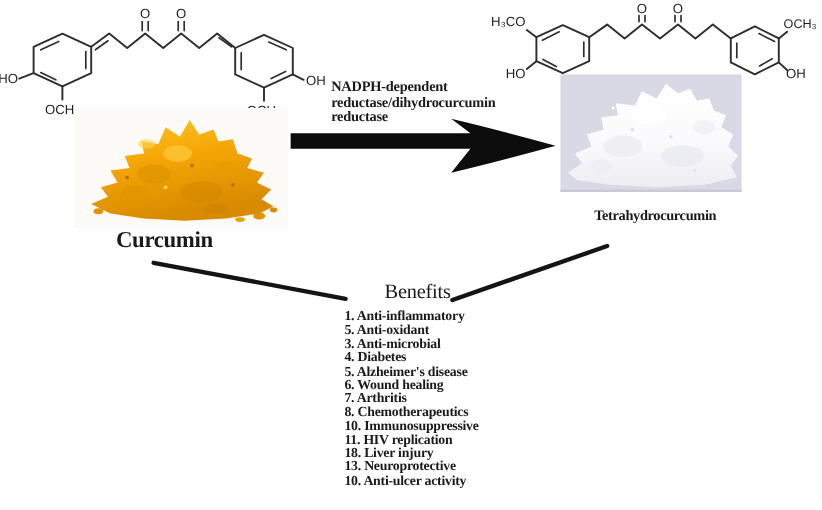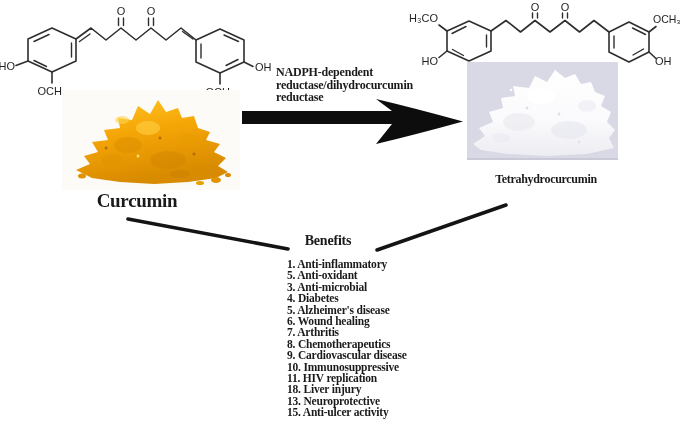--- a/index.html
+++ b/index.html
@@ -14,21 +14,21 @@
   .bond-thin{stroke:#2e2e2e;stroke-width:1.4;fill:none;stroke-linecap:round;}
   .enzyme{
     left:276px;top:66px;width:190px;
     font-size:12px;font-weight:bold;line-height:12.5px;letter-spacing:-0.2px;
   }
   .compound-label{
     font-weight:bold;text-align:center;letter-spacing:-0.3px;
   }
   #curcumin-label{left:57px;top:190px;width:160px;font-size:19px;}
   #thc-label{left:446px;top:172px;width:200px;font-size:12px;}
-  #benefits-title{left:278px;top:233px;width:100px;font-size:14px;font-weight:bold;text-align:center;letter-spacing:-0.2px;}
+  #benefits-title{left:298px;top:233px;width:100px;font-size:17px;font-weight:normal;text-align:center;letter-spacing:-0.2px;}
   #benefits-list{left:287px;top:259px;width:165px;font-size:11.5px;font-weight:bold;line-height:11.4px;letter-spacing:-0.2px;}
   #benefits-list .benefit-item{white-space:nowrap;}
   #curcumin-photo{left:62px;top:90px;width:178px;height:100px;background:#fcfbf8;}
   #thc-photo{left:467px;top:62px;width:151px;height:96px;background:#d9d9e5;border-bottom:2px solid #c9c9d8;}
 </style>
 </head>
 <body>
 
 <div id="canvas">
 
@@ -175,21 +175,20 @@
   <div class="abs" id="benefits-title">Benefits</div>
   <div class="abs" id="benefits-list">
     <div class="benefit-item">1. Anti-inflammatory</div>
     <div class="benefit-item">5. Anti-oxidant</div>
     <div class="benefit-item">3. Anti-microbial</div>
     <div class="benefit-item">4. Diabetes</div>
     <div class="benefit-item">5. Alzheimer's disease</div>
     <div class="benefit-item">6. Wound healing</div>
     <div class="benefit-item">7. Arthritis</div>
     <div class="benefit-item">8. Chemotherapeutics</div>
-    <div class="benefit-item">9. Cardiovascular disease</div>
     <div class="benefit-item">10. Immunosuppressive</div>
     <div class="benefit-item">11. HIV replication</div>
     <div class="benefit-item">18. Liver injury</div>
     <div class="benefit-item">13. Neuroprotective</div>
-    <div class="benefit-item">15. Anti-ulcer activity</div>
+    <div class="benefit-item">10. Anti-ulcer activity</div>
   </div>
 
 </div>
 
 </body></html>

